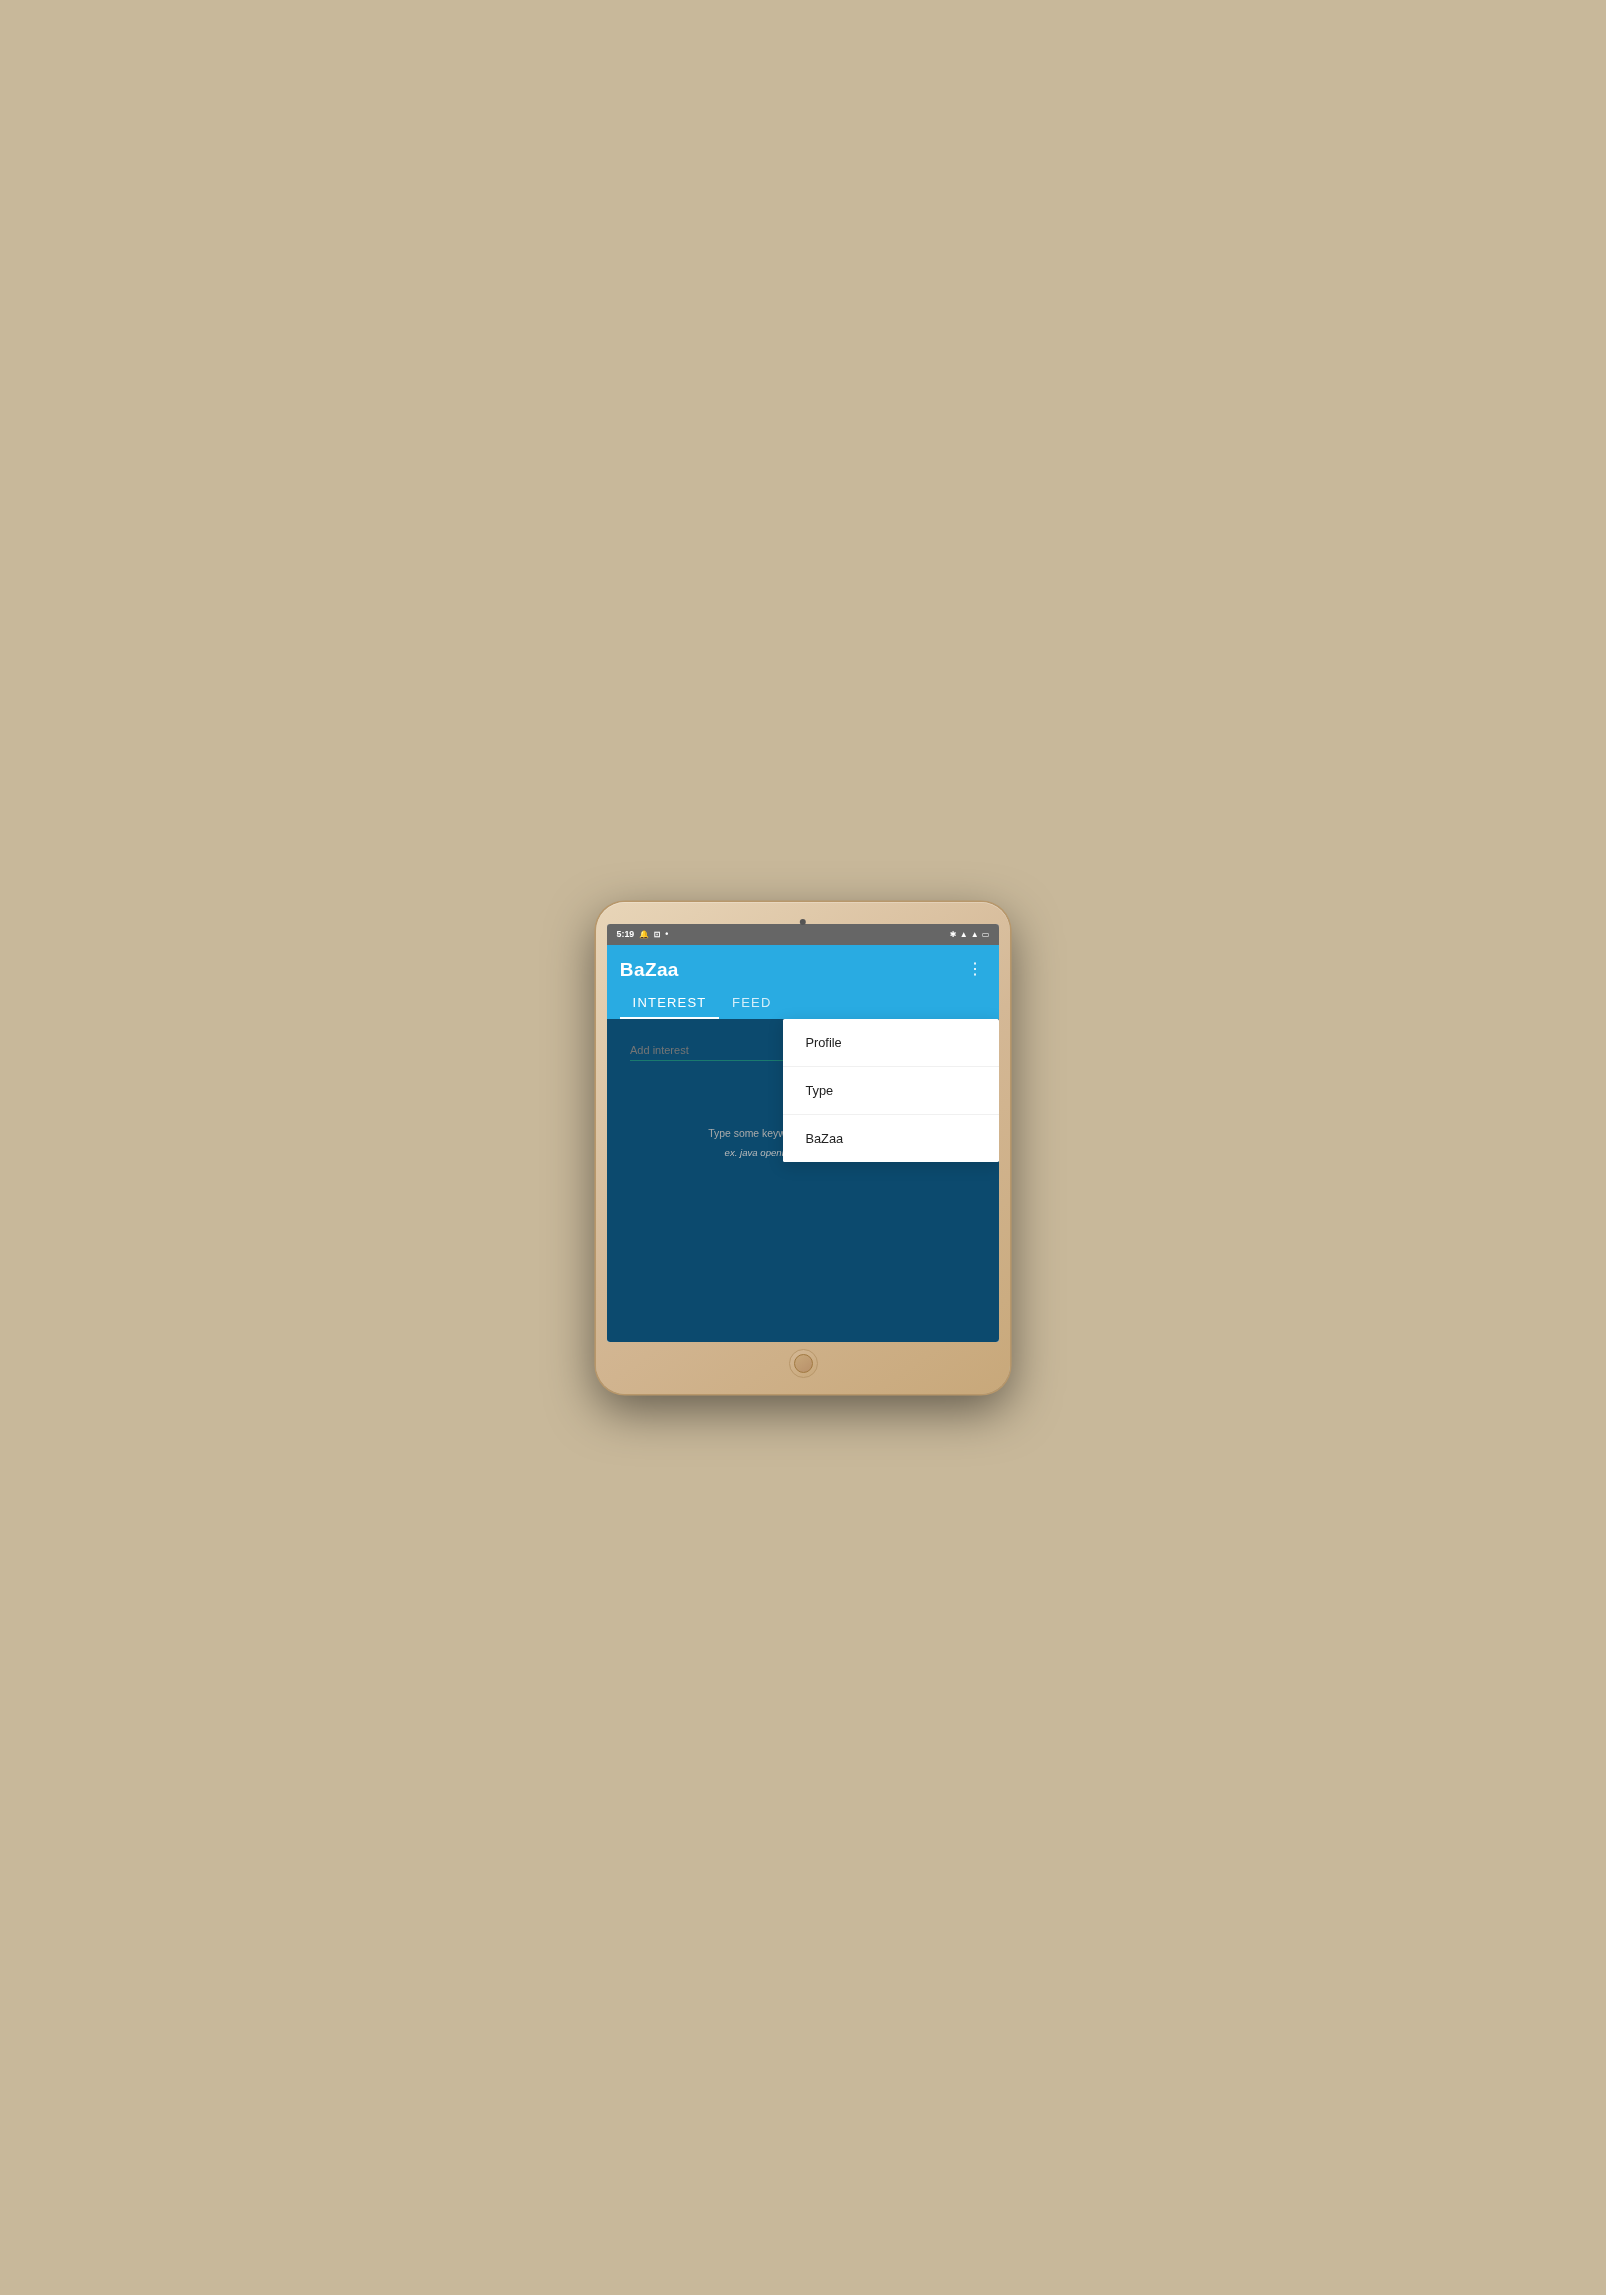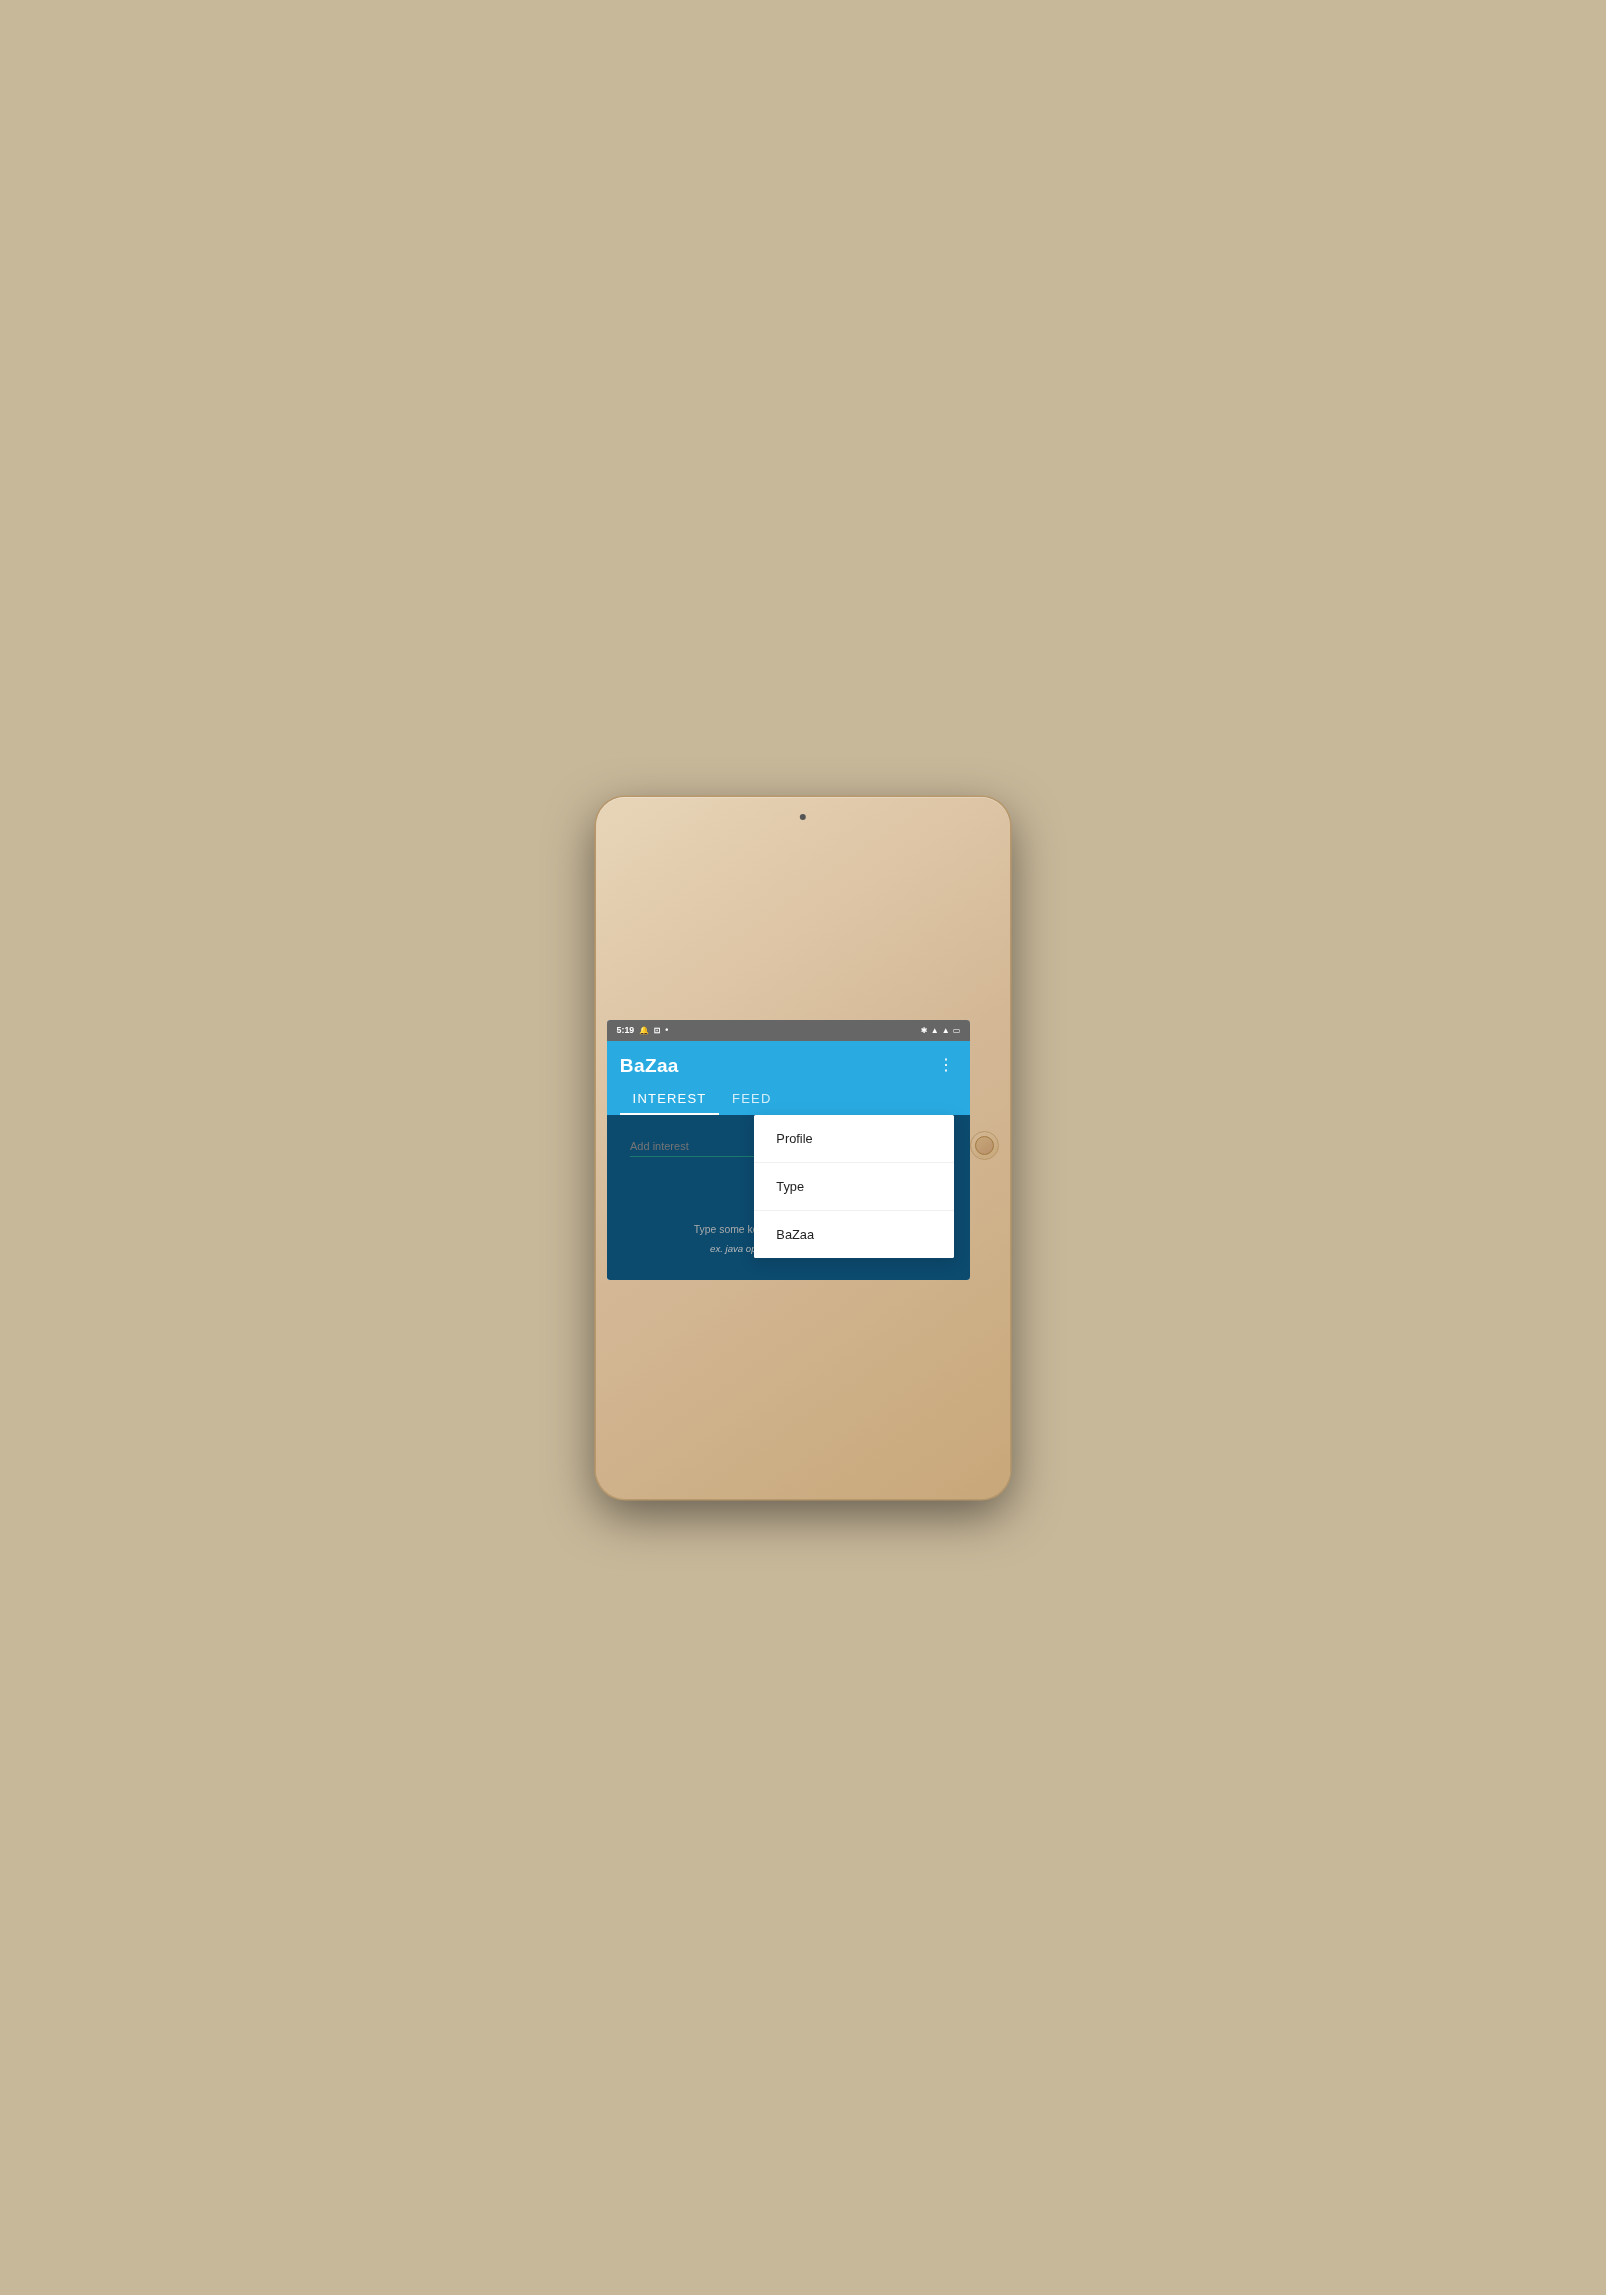--- a/index.html
+++ b/index.html
@@ -8,30 +8,30 @@
       background: #c8b89a;
       display: flex;
       justify-content: center;
       align-items: center;
       min-height: 100vh;
       font-family: -apple-system, BlinkMacSystemFont, 'Helvetica Neue', Arial, sans-serif;
     }
 
     .tablet-frame {
       width: 414px;
-      height: 702px;
+      height: 492px;
       background: linear-gradient(145deg, #e8d5b8, #d4b896, #c8a87a);
       border-radius: 29px;
       padding: 11px;
       box-shadow:
         0 0 0 1.6px #b8976a,
         0 16px 48px rgba(0,0,0,0.5),
         inset 0 0.8px 0 rgba(255,255,255,0.3);
       display: flex;
-      flex-direction: row;
+      flex-direction: column;
       align-items: center;
       position: relative;
     }
 
     .tablet-camera {
       width: 6.4px;
       height: 6.4px;
       background: #555;
       border-radius: 50%;
       position: absolute;
@@ -168,21 +168,21 @@
     .hint-example {
       font-style: italic;
       color: #bbb;
       font-size: 9.6px;
     }
 
     
     .dropdown-menu {
       position: absolute;
       top: 0;
-      right: 16px;
+      right: 0;
       width: 55%;
       background: white;
       box-shadow: 0 3.2px 16px rgba(0,0,0,0.15);
       z-index: 100;
       border-radius: 1.6px;
     }
 
     .dropdown-item {
       padding: 16px 22px;
       font-size: 12.8px;

